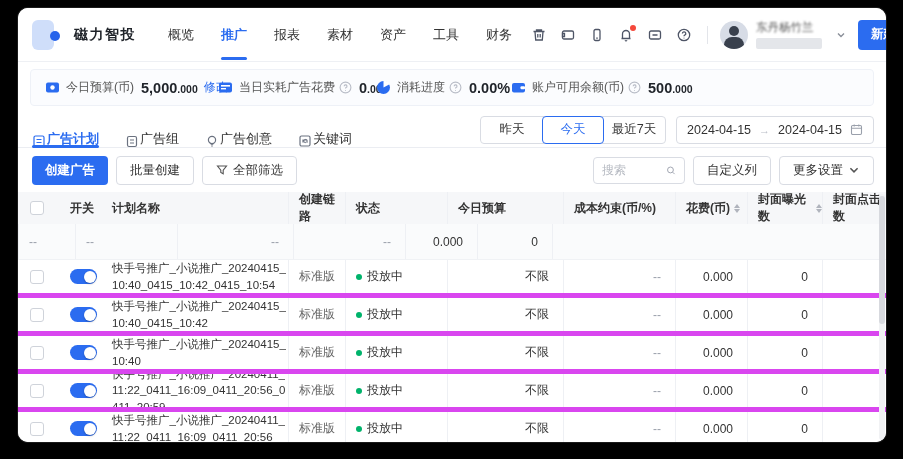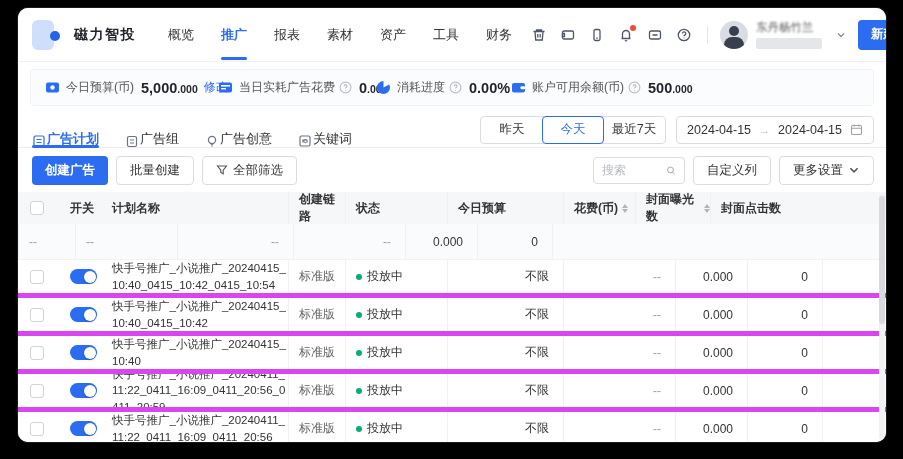--- a/index.html
+++ b/index.html
@@ -341,20 +341,21 @@
   <div class="table">
     <div class="thead">
       <div class="cell c-check">
           <span class="checkbox"></span>
         </div>
       <div class="cell c-switch">开关</div>
       <div class="cell c-name">计划名称</div>
       <div class="cell c-link sep">创建链路</div>
       <div class="cell c-status sep">状态</div>
       <div class="cell c-budget sep">今日预算</div>
+      <div class="cell c-cost sep">成本约束(币/%)</div>
       <div class="cell c-spend sep">
         <span>花费(币)</span>
         <span class="sort">
             <i class="up"></i>
             <i class="dn"></i>
           </span>
       </div>
       <div class="cell c-imp sep">
         <span>封面曝光数</span>
         <span class="sort">

